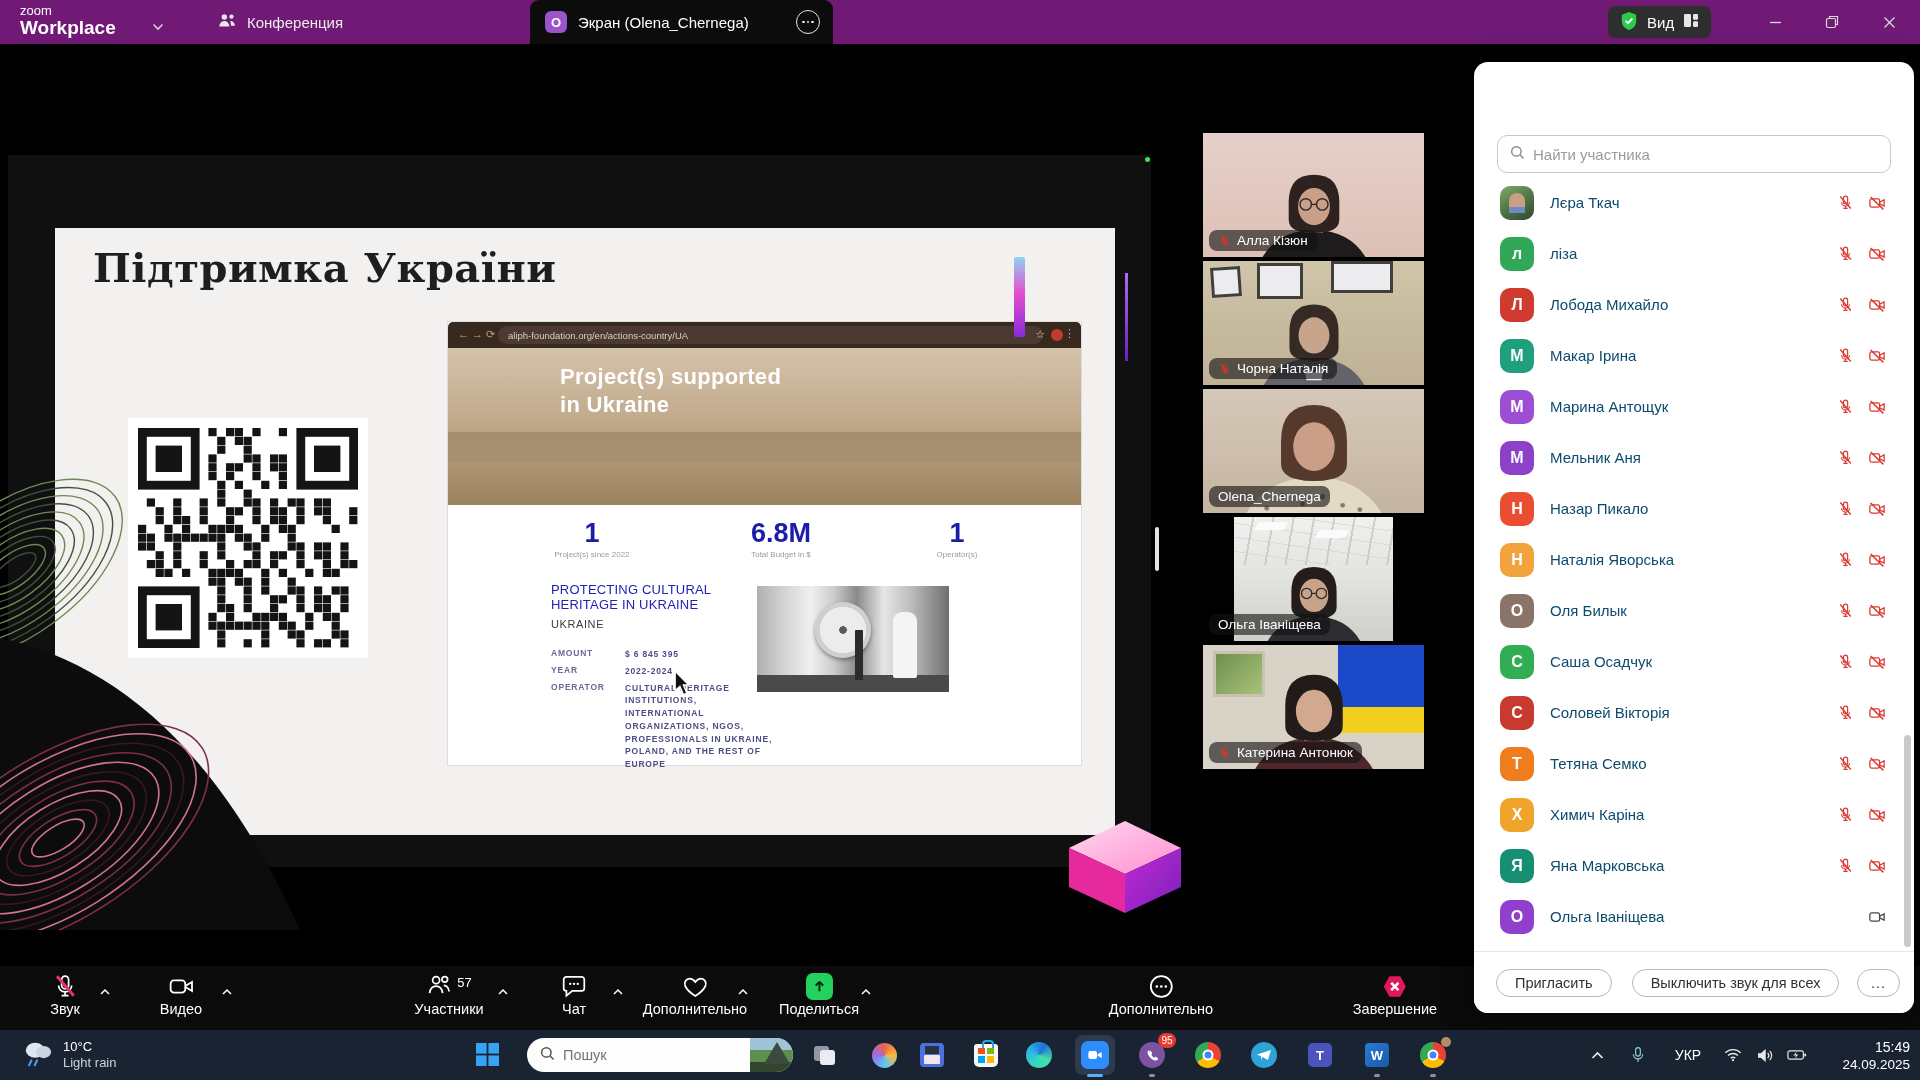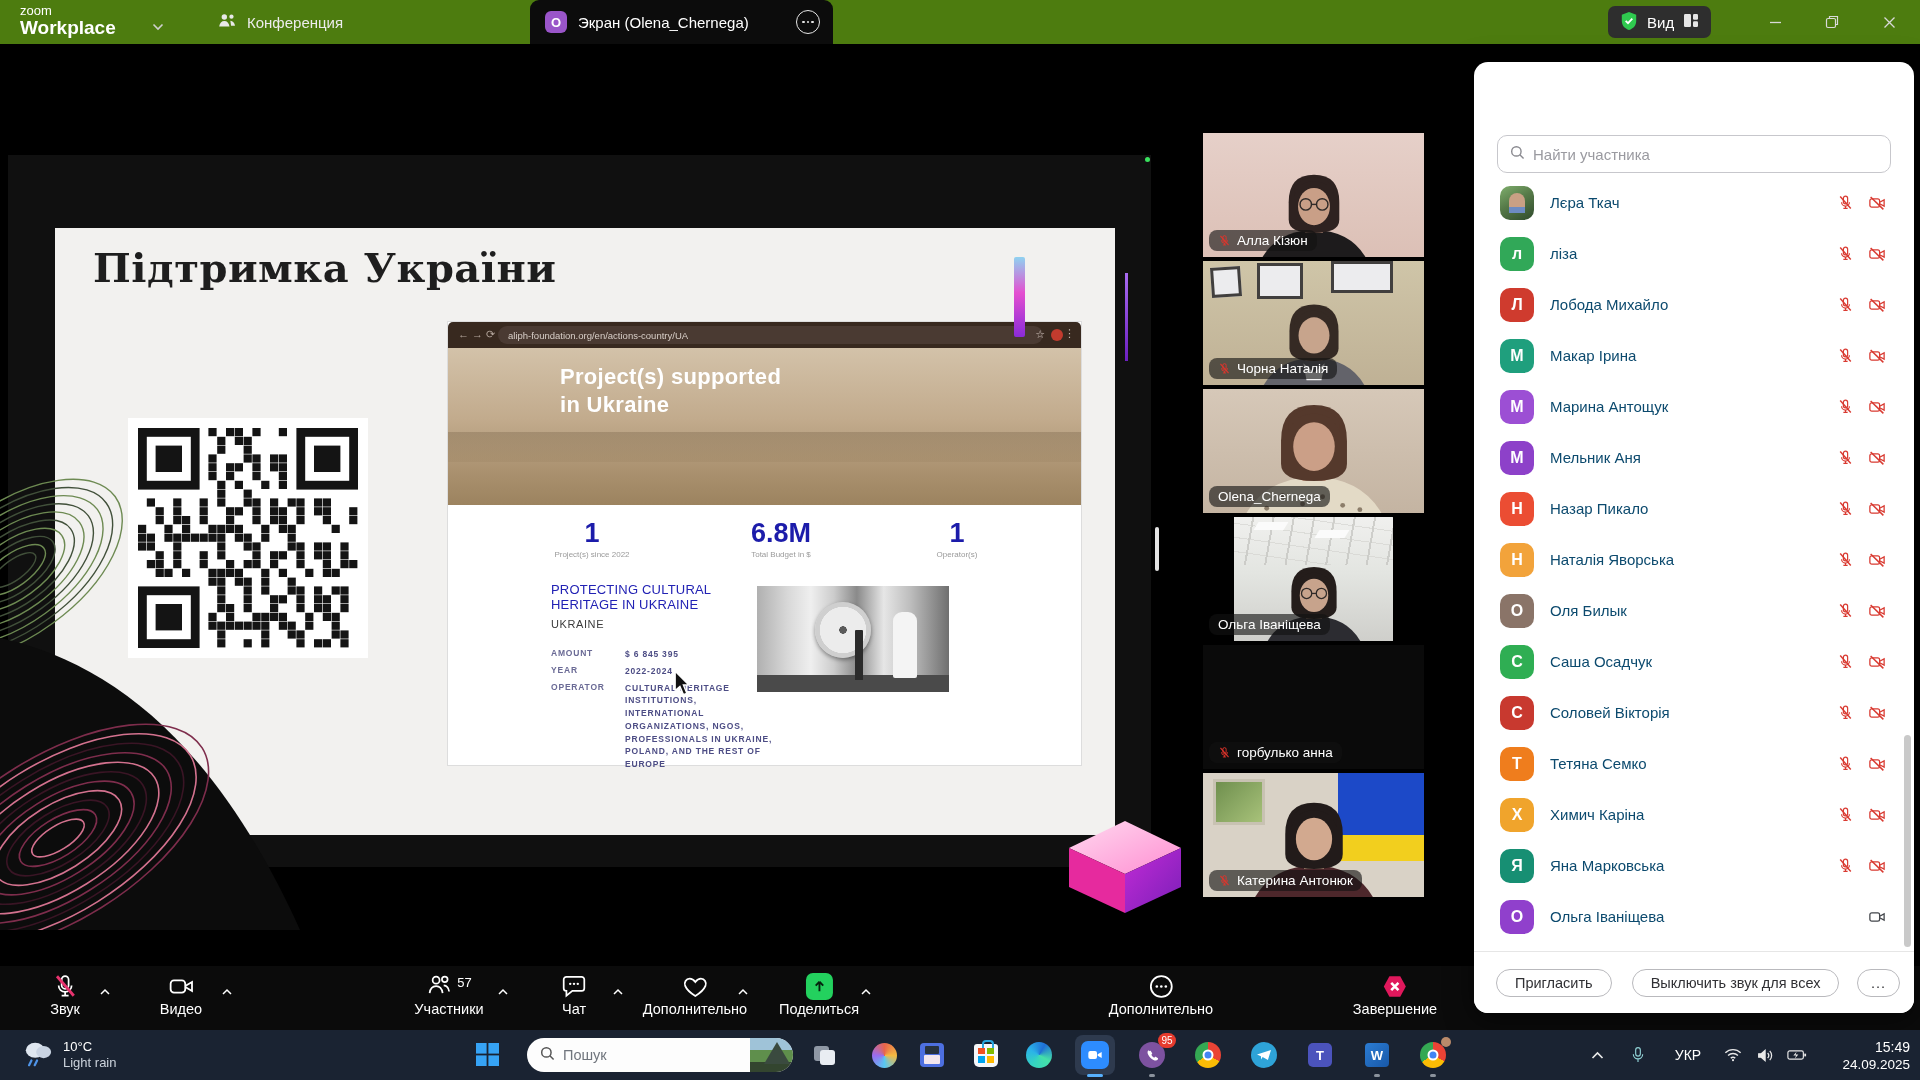--- a/index.html
+++ b/index.html
@@ -1,21 +1,21 @@
 <!DOCTYPE html>
 <html><head>
 <meta charset="utf-8">
 <style>
 *{margin:0;padding:0;box-sizing:border-box}
 html,body{background:#000}
 body{font-family:"Liberation Sans",sans-serif;-webkit-font-smoothing:antialiased}
 .stage{position:relative;width:1920px;height:1080px;overflow:hidden;background:#000}
 
 
-.titlebar{position:absolute;left:0;top:0;width:1920px;height:44px;background:#4d7c0f;z-index:30}
+.titlebar{position:absolute;left:0;top:0;width:1920px;height:44px;background:#701a75;z-index:30}
 .brand{position:absolute;left:20px;top:4px;color:#fff;line-height:1.05}
 .brand .z1{display:block;font-size:13px}
 .brand .z2{display:block;font-size:19px;font-weight:700}
 .brand-chev{position:absolute;left:152px;top:17px}
 .tab-conf{position:absolute;left:218px;top:0;height:44px;display:flex;align-items:center;gap:10px;color:#ececec;font-size:15px}
 .tab-screen{position:absolute;left:530px;top:0;width:303px;height:44px;background:#0c0c0c;border-radius:9px 9px 0 0;display:flex;align-items:center;color:#fff;font-size:15px}
 .tab-av{width:22px;height:22px;border-radius:6px;background:#9a55c9;color:#fff;font-size:13px;font-weight:700;display:flex;align-items:center;justify-content:center;margin:0 11px 0 15px}
 .tab-ellipsis{position:absolute;right:13px;width:24px;height:24px;border:1.5px solid #e6e6e6;border-radius:50%;display:flex;align-items:center;justify-content:center;gap:2px}
 .tab-ellipsis b{width:2.5px;height:2.5px;border-radius:50%;background:#e6e6e6}
 .view-pill{position:absolute;left:1608px;top:6px;height:32px;background:#2e2e2e;border-radius:7px;display:flex;align-items:center;gap:9px;padding:0 12px;color:#fff;font-size:15px}
@@ -620,34 +620,20 @@
                   <path d="M57.7 34h4.6"></path>
                 </g>
               </svg>
             </div>
           </div>
           <div class="vlabel">
             <span>Ольга Іваніщева</span>
           </div>
         </div>
         <div class="tile">
-          <div class="vbg" style="background:#0a0a0a"></div>
-          <div class="vlabel">
-            <span style="display:flex">
-              <svg width="13" height="13" viewBox="0 0 24 24" fill="none">
-                <path d="M12 3a3 3 0 0 1 3 3v5a3 3 0 0 1-6 0V6a3 3 0 0 1 3-3z" stroke="#e0342c" stroke-width="1.7"></path>
-                <path d="M6.5 11.5a5.5 5.5 0 0 0 11 0" stroke="#e0342c" stroke-width="1.7"></path>
-                <path d="M12 17v3.2M9 20.2h6" stroke="#e0342c" stroke-width="1.7"></path>
-                <path d="M4.5 3.5l15 17" stroke="#e0342c" stroke-width="2"></path>
-              </svg>
-            </span>
-            <span>горбулько анна</span>
-          </div>
-        </div>
-        <div class="tile">
           <div class="vbg" style="background:#d9d2c6">
             <div class="pic6"></div>
             <div class="blue6"></div>
             <div class="yellow6"></div>
             <svg class="person" style="width:150px" viewBox="0 0 120 84">
               <path d="M12 84 Q26 58 60 57 Q94 58 108 84 Z" fill="#4d272b"></path>
               <rect x="52" y="44" width="16" height="16" fill="#d2a98f"></rect>
               <path d="M37 32 Q37 7 60 7 Q83 7 83 32 L83 48 Q83 60 60 60 Q37 60 37 48 Z" fill="#221b1a"></path>
               <ellipse cx="60" cy="36" rx="14.5" ry="17" fill="#d2a98f"></ellipse>
               <path d="M42 26 Q47 13 60 13 Q73 13 78 26 L78 20 Q72 9 60 9 Q48 9 42 20 Z" fill="#221b1a"></path>

